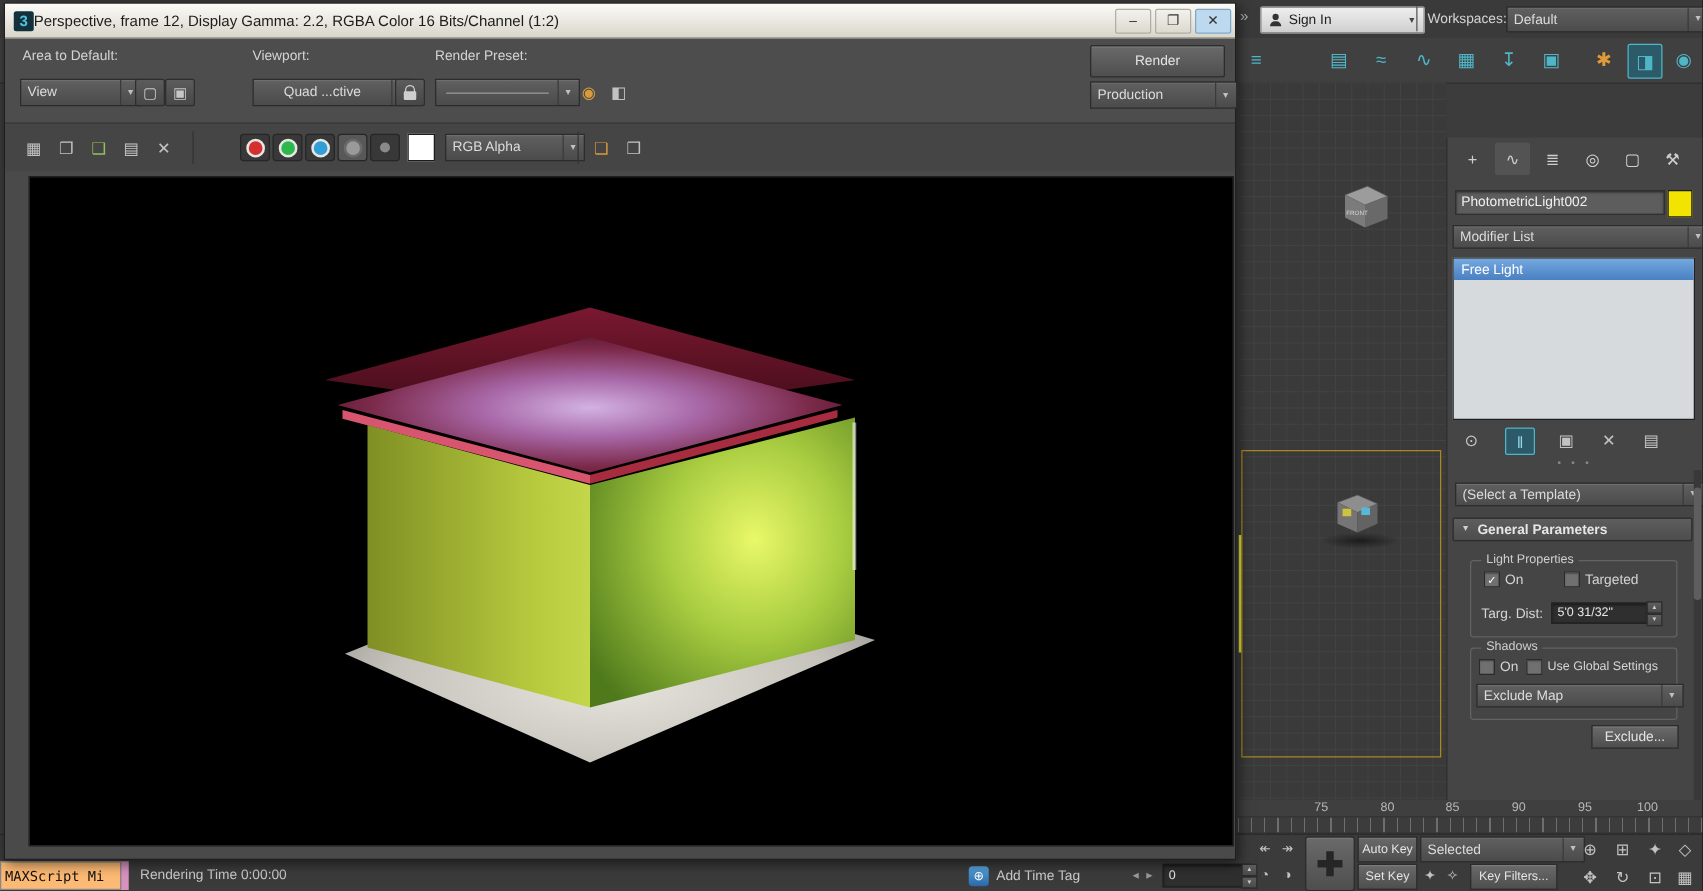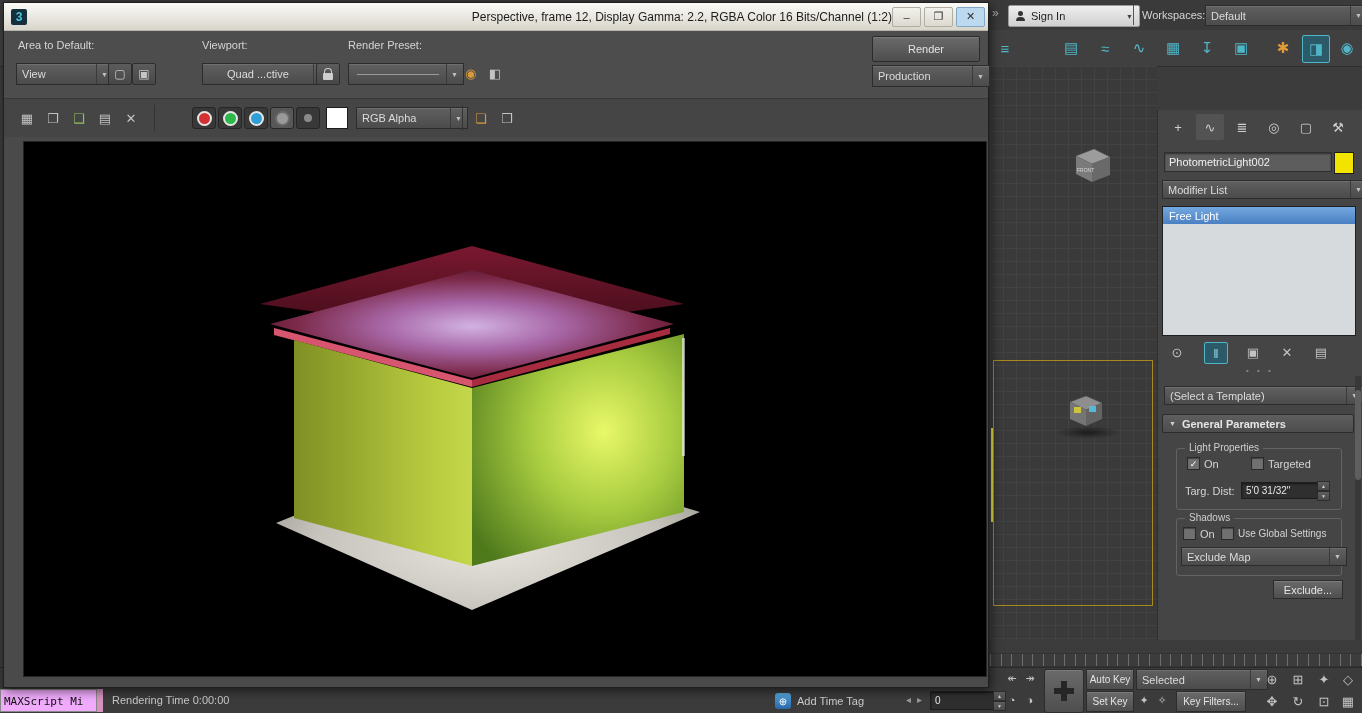--- a/index.html
+++ b/index.html
@@ -157,24 +157,32 @@
       </div>
     </div>
 
     <div class="a btn" style="left:115px;top:470px;width:68px;height:17px;">Exclude...</div>
 
     <div class="a" style="left:197px;top:266px;width:6px;height:264px;background:#383838;">
       <div class="a" style="left:0;top:14px;width:6px;height:90px;background:#5e5e5e;border-radius:3px;"></div>
     </div>
   </div>
 
+  <div class="a" style="left:990px;top:640px;width:372px;height:13px;background:#3f3f3f;">
+    <span class="a" style="left:67px;top:1px;transform:translateX(-50%);font-size:10px;color:#b8b8b8;">75</span>
+    <span class="a" style="left:120px;top:1px;transform:translateX(-50%);font-size:10px;color:#b8b8b8;">80</span>
+    <span class="a" style="left:172px;top:1px;transform:translateX(-50%);font-size:10px;color:#b8b8b8;">85</span>
+    <span class="a" style="left:225px;top:1px;transform:translateX(-50%);font-size:10px;color:#b8b8b8;">90</span>
+    <span class="a" style="left:278px;top:1px;transform:translateX(-50%);font-size:10px;color:#b8b8b8;">95</span>
+    <span class="a" style="left:328px;top:1px;transform:translateX(-50%);font-size:10px;color:#b8b8b8;">100</span>
+  </div>
   <div class="a" style="left:990px;top:653px;width:372px;height:14px;background:linear-gradient(#5a5a5a,#4c4c4c);border-top:1px solid #333;border-bottom:1px solid #333;background-image:repeating-linear-gradient(90deg,#6e6e6e 0 1px,transparent 1px 10.6px);box-sizing:border-box;"></div>
 
   <div class="a" style="left:0;top:667px;width:1362px;height:46px;background:#3b3b3b;border-top:1px solid #2b2b2b;">
-    <div class="a mono" style="left:0;top:21px;width:97px;height:23px;background:#f0abfc;color:#111;font-size:11px;line-height:23px;padding-left:3px;border:1px solid #888;box-sizing:border-box;overflow:hidden;white-space:nowrap;">MAXScript Mi</div>
+    <div class="a mono" style="left:0;top:21px;width:97px;height:23px;background:#fdba74;color:#111;font-size:11px;line-height:23px;padding-left:3px;border:1px solid #888;box-sizing:border-box;overflow:hidden;white-space:nowrap;">MAXScript Mi</div>
     <div class="a" style="left:97px;top:21px;width:6px;height:23px;background:#d892c0;"></div>
     <span class="a" style="left:112px;top:21px;height:23px;line-height:23px;color:#c8c8c8;">Rendering Time  0:00:00</span>
 
     <div class="a" style="left:775px;top:25px;width:16px;height:16px;background:linear-gradient(#58a8e0,#2a68a8);border-radius:3px;color:#fff;font-size:10px;display:flex;align-items:center;justify-content:center;">⊕</div>
     <span class="a" style="left:797px;top:25px;height:16px;line-height:16px;color:#cccccc;">Add Time Tag</span>
 
     <span class="a" style="left:906px;top:26px;color:#999;font-size:10px;">◂</span>
     <span class="a" style="left:917px;top:26px;color:#999;font-size:10px;">▸</span>
 
     <div class="a field" style="left:930px;top:23px;width:60px;height:17px;">0</div>
@@ -210,21 +218,21 @@
     <span class="a fic" style="left:1262px;top:24px;width:20px;height:18px;">✥</span>
     <span class="a fic" style="left:1288px;top:24px;width:20px;height:18px;">↻</span>
     <span class="a fic" style="left:1314px;top:24px;width:20px;height:18px;">⊡</span>
     <span class="a fic" style="left:1338px;top:24px;width:20px;height:18px;">▦</span>
   </div>
 
   <div class="a" id="rw" style="left:3px;top:2px;width:986px;height:686px;background:#4a4a4a;border:1px solid #1f1f1f;box-shadow:2px 3px 10px rgba(0,0,0,.55);z-index:10;box-sizing:border-box;">
 
     <div style="position:absolute;left:0;top:0;width:100%;height:28px;background:linear-gradient(#fcfbf7,#d8d5cb);border-bottom:1px solid #b8b5ab;display:flex;align-items:center;box-sizing:border-box;">
       <span style="width:16px;height:16px;margin-left:7px;background:#14303c;color:#4fc3dc;font-weight:bold;font-size:12px;display:flex;align-items:center;justify-content:center;border-radius:2px;flex:none;">3</span>
-      <span style="flex:1;text-align:right;color:#1c1c1c;font-size:12px;white-space:nowrap;overflow:hidden;">Perspective, frame 12, Display Gamma: 2.2, RGBA Color 16 Bits/Channel (1:2)</span>
+      <span style="flex:1;text-align:left;color:#1c1c1c;font-size:12px;white-space:nowrap;overflow:hidden;">Perspective, frame 12, Display Gamma: 2.2, RGBA Color 16 Bits/Channel (1:2)</span>
       <span class="wbtn">–</span>
       <span class="wbtn">❐</span>
       <span class="wbtn" style="background:#bcd9f0;border-color:#7fa8c8;">✕</span>
     </div>
 
     <div style="position:absolute;left:0;top:28px;width:100%;height:67px;background:#4d4d4d;">
       <span class="a lbl" style="left:14px;top:8px;">Area to Default:</span>
       <span class="a lbl" style="left:198px;top:8px;">Viewport:</span>
       <span class="a lbl" style="left:344px;top:8px;">Render Preset:</span>
 

